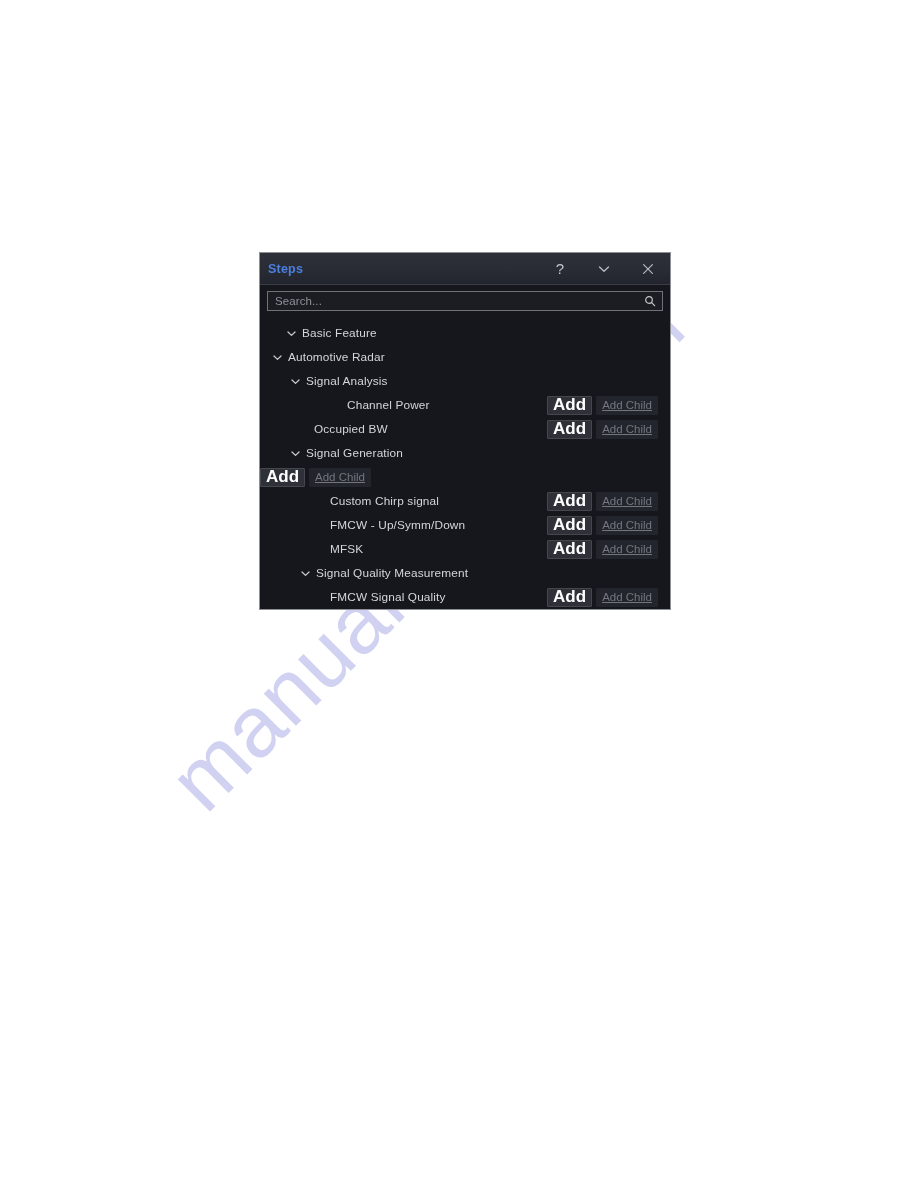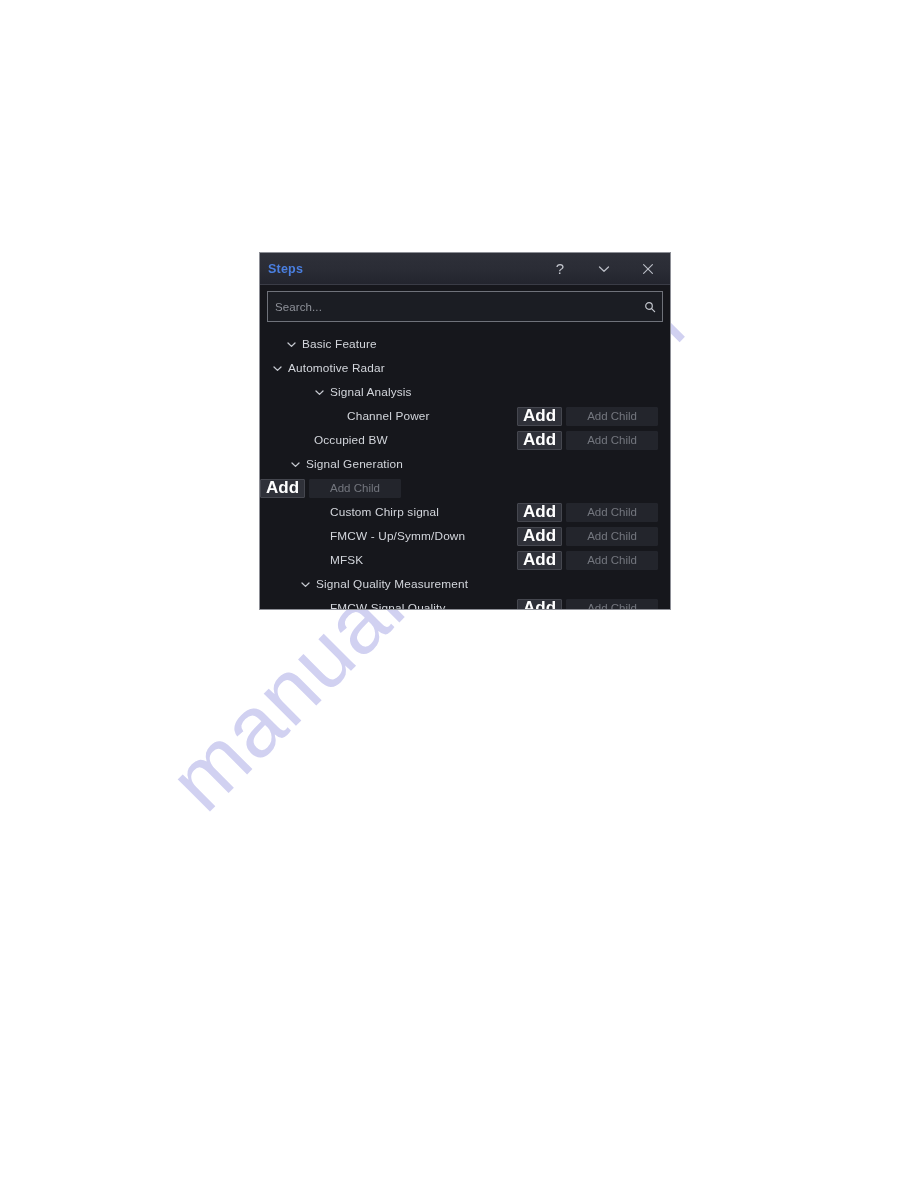--- a/index.html
+++ b/index.html
@@ -86,21 +86,21 @@
   .hbtn.help { font-size: 15px; font-weight: 400; color: #c2c5cc; }
   .hbtn svg { display: block; }
 
   
   .search-wrap {
     padding: 6px 7px 6px 7px;
     background: #16171c;
   }
   .search-box {
     position: relative;
-    height: 31px;
+    height: 20px;
     background: #1b1d23;
     border: 1px solid #6f727a;
     box-sizing: border-box;
     display: flex;
     align-items: center;
   }
   .search-box .placeholder {
     color: #8e9199;
     font-size: 11.5px;
     padding-left: 7px;
@@ -175,22 +175,23 @@
     height: 19px;
     background: #23252c;
     border: 1px solid #23252c;
     border-radius: 1px;
     color: #73767e;
     font-size: 11.5px;
     font-weight: 400;
     display: flex;
     align-items: center;
     justify-content: center;
-    padding: 0 20px;
-    box-sizing: border-box;
+    padding: 0 5px;
+    box-sizing: border-box;
+    text-decoration: underline;
   }
 </style>
 </head>
 <body>
 
 <div id="watermark">
   <div class="wm-text">manualshive.com</div>
 </div>
 
 <div id="steps-panel">
@@ -239,108 +240,108 @@
         <div class="row-label-wrap" style="padding-left: 10px;">
           <span class="twisty">
             <svg width="11" height="11" viewBox="0 0 11 11" aria-hidden="true">
               <path d="M2 4 L5.5 7.4 L9 4" fill="none" stroke="#c6c9d0" stroke-width="1.3" stroke-linecap="round" stroke-linejoin="round"></path>
             </svg>
           </span>
           <span class="row-label">Automotive Radar</span>
         </div>
       </div>
       <div class="tree-row">
+        <div class="row-label-wrap" style="padding-left: 28px;">
+          <span class="twisty">
+            <svg width="11" height="11" viewBox="0 0 11 11" aria-hidden="true">
+              <path d="M2 4 L5.5 7.4 L9 4" fill="none" stroke="#c6c9d0" stroke-width="1.3" stroke-linecap="round" stroke-linejoin="round"></path>
+            </svg>
+          </span>
+          <span class="row-label">Signal Analysis</span>
+        </div>
+      </div>
+      <div class="tree-row">
+        <div class="row-label-wrap" style="padding-left: 52px; margin-left: 17px;">
+          <span class="twisty empty"></span>
+          <span class="row-label">Channel Power</span>
+        </div>
+        <div class="row-actions">
+          <div class="btn-add">Add</div>
+          <div class="btn-add-child">Add Child</div>
+        </div>
+      </div>
+      <div class="tree-row">
+        <div class="row-label-wrap" style="padding-left: 36px;">
+          <span class="twisty empty"></span>
+          <span class="row-label">Occupied BW</span>
+        </div>
+        <div class="row-actions">
+          <div class="btn-add">Add</div>
+          <div class="btn-add-child">Add Child</div>
+        </div>
+      </div>
+      <div class="tree-row">
+        <div class="row-label-wrap" style="padding-left: 28px;">
+          <span class="twisty">
+            <svg width="11" height="11" viewBox="0 0 11 11" aria-hidden="true">
+              <path d="M2 4 L5.5 7.4 L9 4" fill="none" stroke="#c6c9d0" stroke-width="1.3" stroke-linecap="round" stroke-linejoin="round"></path>
+            </svg>
+          </span>
+          <span class="row-label">Signal Generation</span>
+        </div>
+      </div>
+      <div class="tree-row">
+        <div class="row-actions">
+          <div class="btn-add">Add</div>
+          <div class="btn-add-child">Add Child</div>
+        </div>
+      </div>
+      <div class="tree-row">
         <div class="row-label-wrap" style="padding-left: 52px;">
-          <span class="twisty">
-            <svg width="11" height="11" viewBox="0 0 11 11" aria-hidden="true">
-              <path d="M2 4 L5.5 7.4 L9 4" fill="none" stroke="#c6c9d0" stroke-width="1.3" stroke-linecap="round" stroke-linejoin="round"></path>
-            </svg>
-          </span>
-          <span class="row-label">Signal Analysis</span>
-        </div>
-      </div>
-      <div class="tree-row">
-        <div class="row-label-wrap" style="padding-left: 52px; margin-left: 17px;">
-          <span class="twisty empty"></span>
-          <span class="row-label">Channel Power</span>
-        </div>
-        <div class="row-actions">
-          <div class="btn-add">Add</div>
-          <div class="btn-add-child">Add Child</div>
-        </div>
-      </div>
-      <div class="tree-row">
-        <div class="row-label-wrap" style="padding-left: 36px;">
-          <span class="twisty empty"></span>
-          <span class="row-label">Occupied BW</span>
-        </div>
-        <div class="row-actions">
-          <div class="btn-add">Add</div>
-          <div class="btn-add-child">Add Child</div>
-        </div>
-      </div>
-      <div class="tree-row">
-        <div class="row-label-wrap" style="padding-left: 28px;">
-          <span class="twisty">
-            <svg width="11" height="11" viewBox="0 0 11 11" aria-hidden="true">
-              <path d="M2 4 L5.5 7.4 L9 4" fill="none" stroke="#c6c9d0" stroke-width="1.3" stroke-linecap="round" stroke-linejoin="round"></path>
-            </svg>
-          </span>
-          <span class="row-label">Signal Generation</span>
-        </div>
-      </div>
-      <div class="tree-row">
+          <span class="twisty empty"></span>
+          <span class="row-label">Custom Chirp signal</span>
+        </div>
         <div class="row-actions">
           <div class="btn-add">Add</div>
           <div class="btn-add-child">Add Child</div>
         </div>
       </div>
       <div class="tree-row">
         <div class="row-label-wrap" style="padding-left: 52px;">
           <span class="twisty empty"></span>
-          <span class="row-label">Custom Chirp signal</span>
+          <span class="row-label">FMCW - Up/Symm/Down</span>
         </div>
         <div class="row-actions">
           <div class="btn-add">Add</div>
           <div class="btn-add-child">Add Child</div>
         </div>
       </div>
       <div class="tree-row">
         <div class="row-label-wrap" style="padding-left: 52px;">
           <span class="twisty empty"></span>
-          <span class="row-label">FMCW - Up/Symm/Down</span>
-        </div>
-        <div class="row-actions">
-          <div class="btn-add">Add</div>
-          <div class="btn-add-child">Add Child</div>
+          <span class="row-label">MFSK</span>
+        </div>
+        <div class="row-actions">
+          <div class="btn-add">Add</div>
+          <div class="btn-add-child">Add Child</div>
+        </div>
+      </div>
+      <div class="tree-row">
+        <div class="row-label-wrap" style="padding-left: 38px;">
+          <span class="twisty">
+            <svg width="11" height="11" viewBox="0 0 11 11" aria-hidden="true">
+              <path d="M2 4 L5.5 7.4 L9 4" fill="none" stroke="#c6c9d0" stroke-width="1.3" stroke-linecap="round" stroke-linejoin="round"></path>
+            </svg>
+          </span>
+          <span class="row-label">Signal Quality Measurement</span>
         </div>
       </div>
       <div class="tree-row">
         <div class="row-label-wrap" style="padding-left: 52px;">
           <span class="twisty empty"></span>
-          <span class="row-label">MFSK</span>
-        </div>
-        <div class="row-actions">
-          <div class="btn-add">Add</div>
-          <div class="btn-add-child">Add Child</div>
-        </div>
-      </div>
-      <div class="tree-row">
-        <div class="row-label-wrap" style="padding-left: 38px;">
-          <span class="twisty">
-            <svg width="11" height="11" viewBox="0 0 11 11" aria-hidden="true">
-              <path d="M2 4 L5.5 7.4 L9 4" fill="none" stroke="#c6c9d0" stroke-width="1.3" stroke-linecap="round" stroke-linejoin="round"></path>
-            </svg>
-          </span>
-          <span class="row-label">Signal Quality Measurement</span>
-        </div>
-      </div>
-      <div class="tree-row">
-        <div class="row-label-wrap" style="padding-left: 52px;">
-          <span class="twisty empty"></span>
           <span class="row-label">FMCW Signal Quality</span>
         </div>
         <div class="row-actions">
           <div class="btn-add">Add</div>
           <div class="btn-add-child">Add Child</div>
         </div>
       </div>
     </div>
 
 </div>

